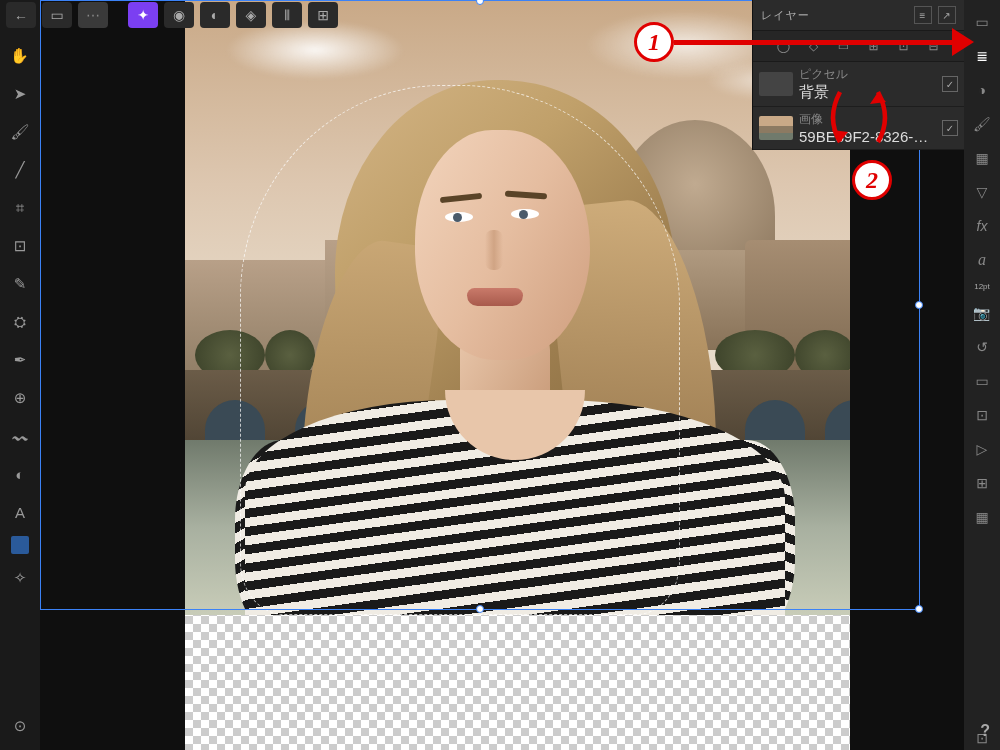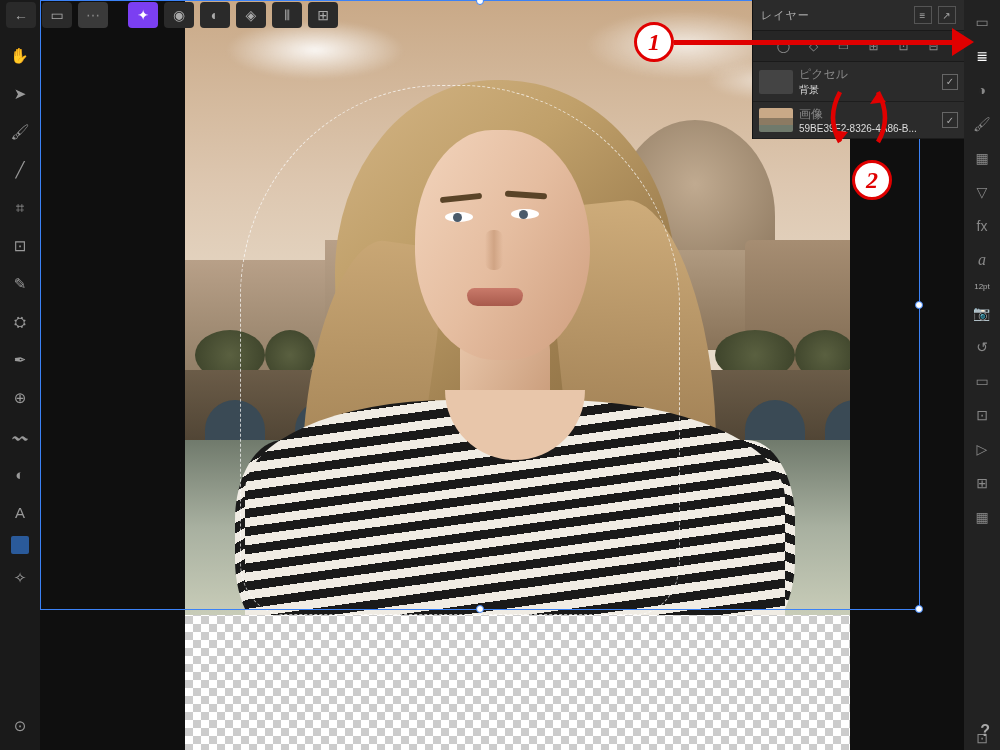--- a/index.html
+++ b/index.html
@@ -224,21 +224,21 @@
   }
   .layer-row .thumb {
     width: 34px; height: 24px; background: #444; border-radius: 2px;
     flex-shrink: 0;
     background-size: cover;
   }
   .thumb.portrait { background: linear-gradient(#d4b586 40%, #e5bda0 40% 60%, repeating-linear-gradient(#111 0 2px,#eee 2px 4px) 60%);}
   .thumb.rome { background: linear-gradient(#c9a987 40%, #8c7a62 40% 70%, #707a6c 70%);}
   .layer-row .meta { flex:1; min-width:0; }
   .layer-row .type { font-size: 12px; color: #888; }
-  .layer-row .name { font-size: 10px; color: #ddd; white-space:nowrap; overflow:hidden; text-overflow:ellipsis;}
+  .layer-row .name { font-size: 15px; color: #ddd; white-space:nowrap; overflow:hidden; text-overflow:ellipsis;}
   .layer-row .chk {
     width: 16px; height: 16px; border: 1px solid #666;
     display:flex;align-items:center;justify-content:center;
     color:#aaa; font-size:10px;
   }
 
   
   .anno { position: absolute; z-index: 50; pointer-events:none; }
   .circ {
     width: 40px; height: 40px; border: 3.5px solid #e00000; border-radius: 50%;
@@ -296,21 +296,21 @@
   <div class="l-tool bottom-tool">⊙</div>
 </div>
 
 <div class="right-strip">
   <div class="r-tool">▭</div>
   <div class="r-tool active">≣</div>
   <div class="r-tool">◑</div>
   <div class="r-tool">🖌</div>
   <div class="r-tool">▦</div>
   <div class="r-tool">▽</div>
-  <div class="r-tool" style="">fx</div>
+  <div class="r-tool" style="font-style:italic">fx</div>
   <div class="r-tool" style="font-family:serif;font-style:italic;font-size:16px">a</div>
   <div class="r-label">12pt</div>
   <div class="r-tool">📷</div>
   <div class="r-tool">↺</div>
   <div class="r-tool">▭</div>
   <div class="r-tool">⊡</div>
   <div class="r-tool">▷</div>
   <div class="r-tool">⊞</div>
   <div class="r-tool">▦</div>
   <div style="flex:1"></div>

